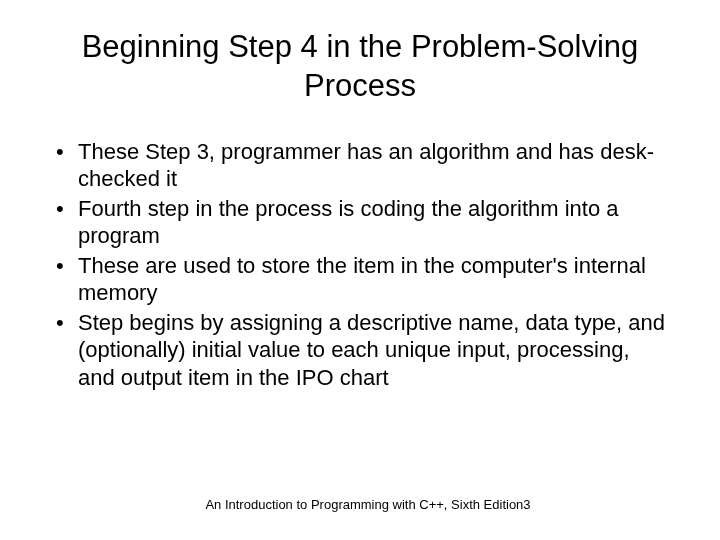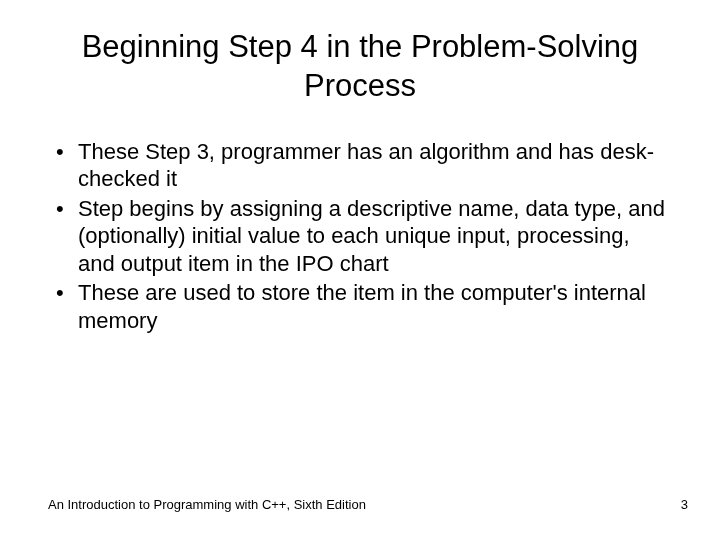--- a/index.html
+++ b/index.html
@@ -42,33 +42,34 @@
     position: absolute;
     left: 4px;
     top: 0;
   }
   .footer {
     position: absolute;
     bottom: 28px;
     left: 48px;
     right: 32px;
     display: flex;
-    justify-content: space-between;
+    justify-content: center;
     align-items: baseline;
     font-size: 13px;
     color: #000;
   }
 </style>
 </head>
 <body>
 
 <div class="slide">
   <h1 class="title">Beginning Step 4 in the Problem-Solving Process</h1>
   <ul class="bullets">
     <li>These Step 3, programmer has an algorithm and has desk-checked it</li>
+    <li>Fourth step in the process is coding the algorithm into a program</li>
+    <li>These are used to store the item in the computer's internal memory</li>
     <li>Step begins by assigning a descriptive name, data type, and (optionally) initial value to each unique input, processing, and output item in the IPO chart</li>
-    <li>These are used to store the item in the computer's internal memory</li>
   </ul>
   <div class="footer">
     <span>An Introduction to Programming with C++, Sixth Edition</span>
     <span>3</span>
   </div>
 </div>
 
 </body></html>

